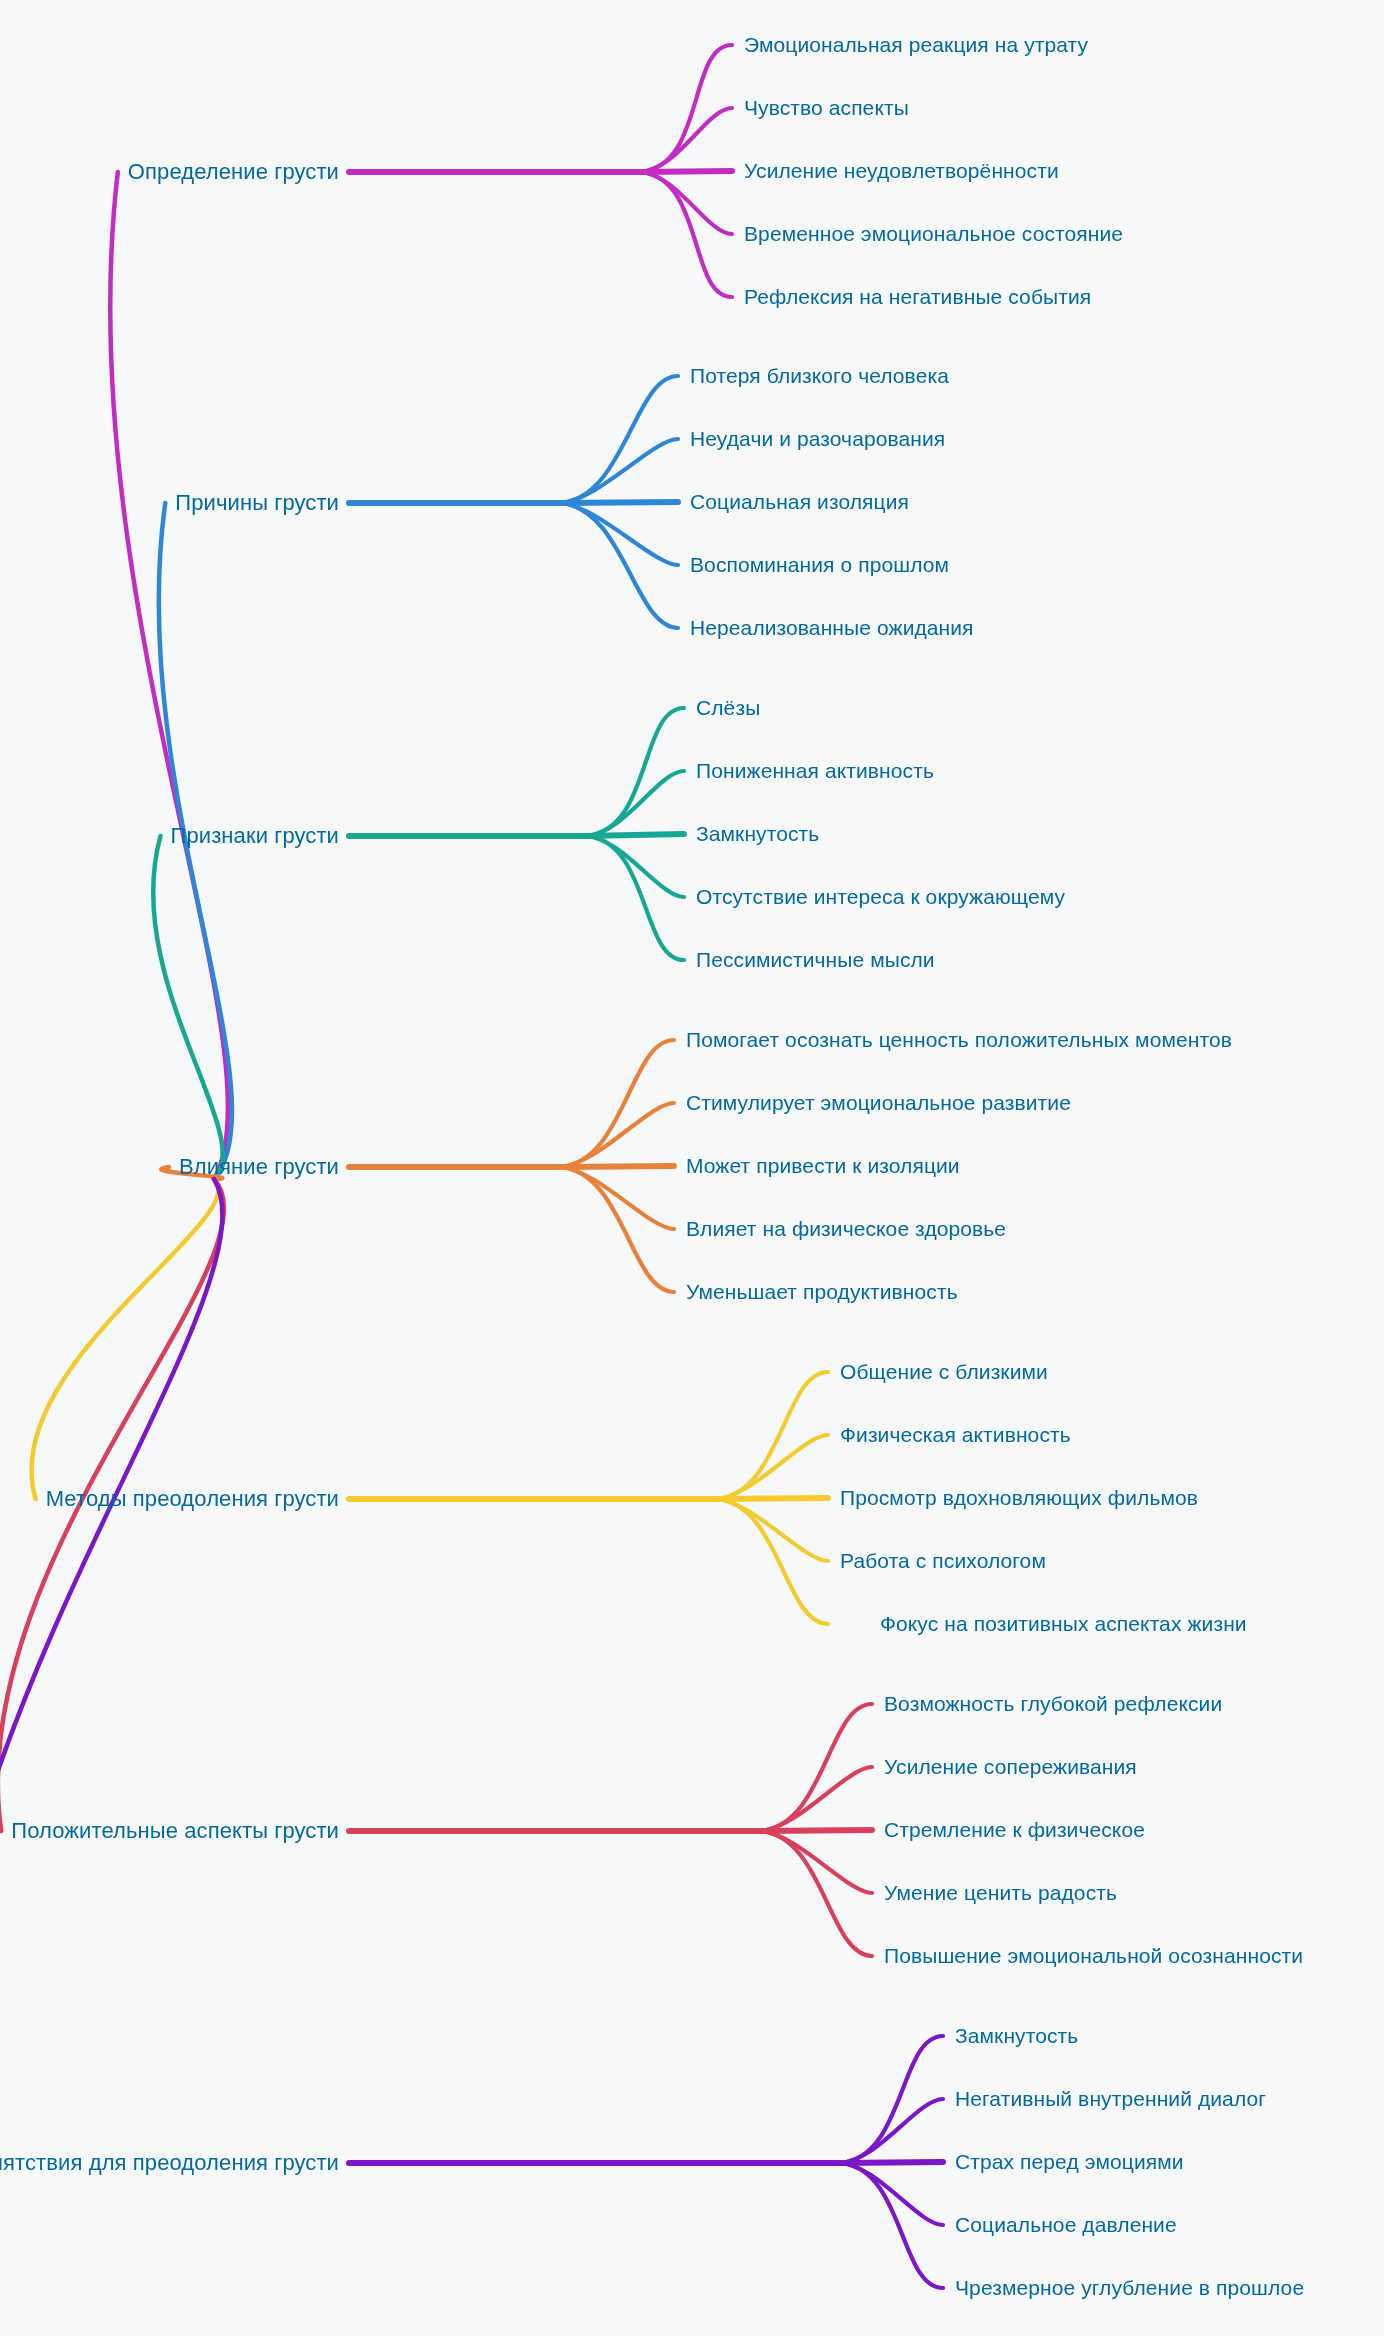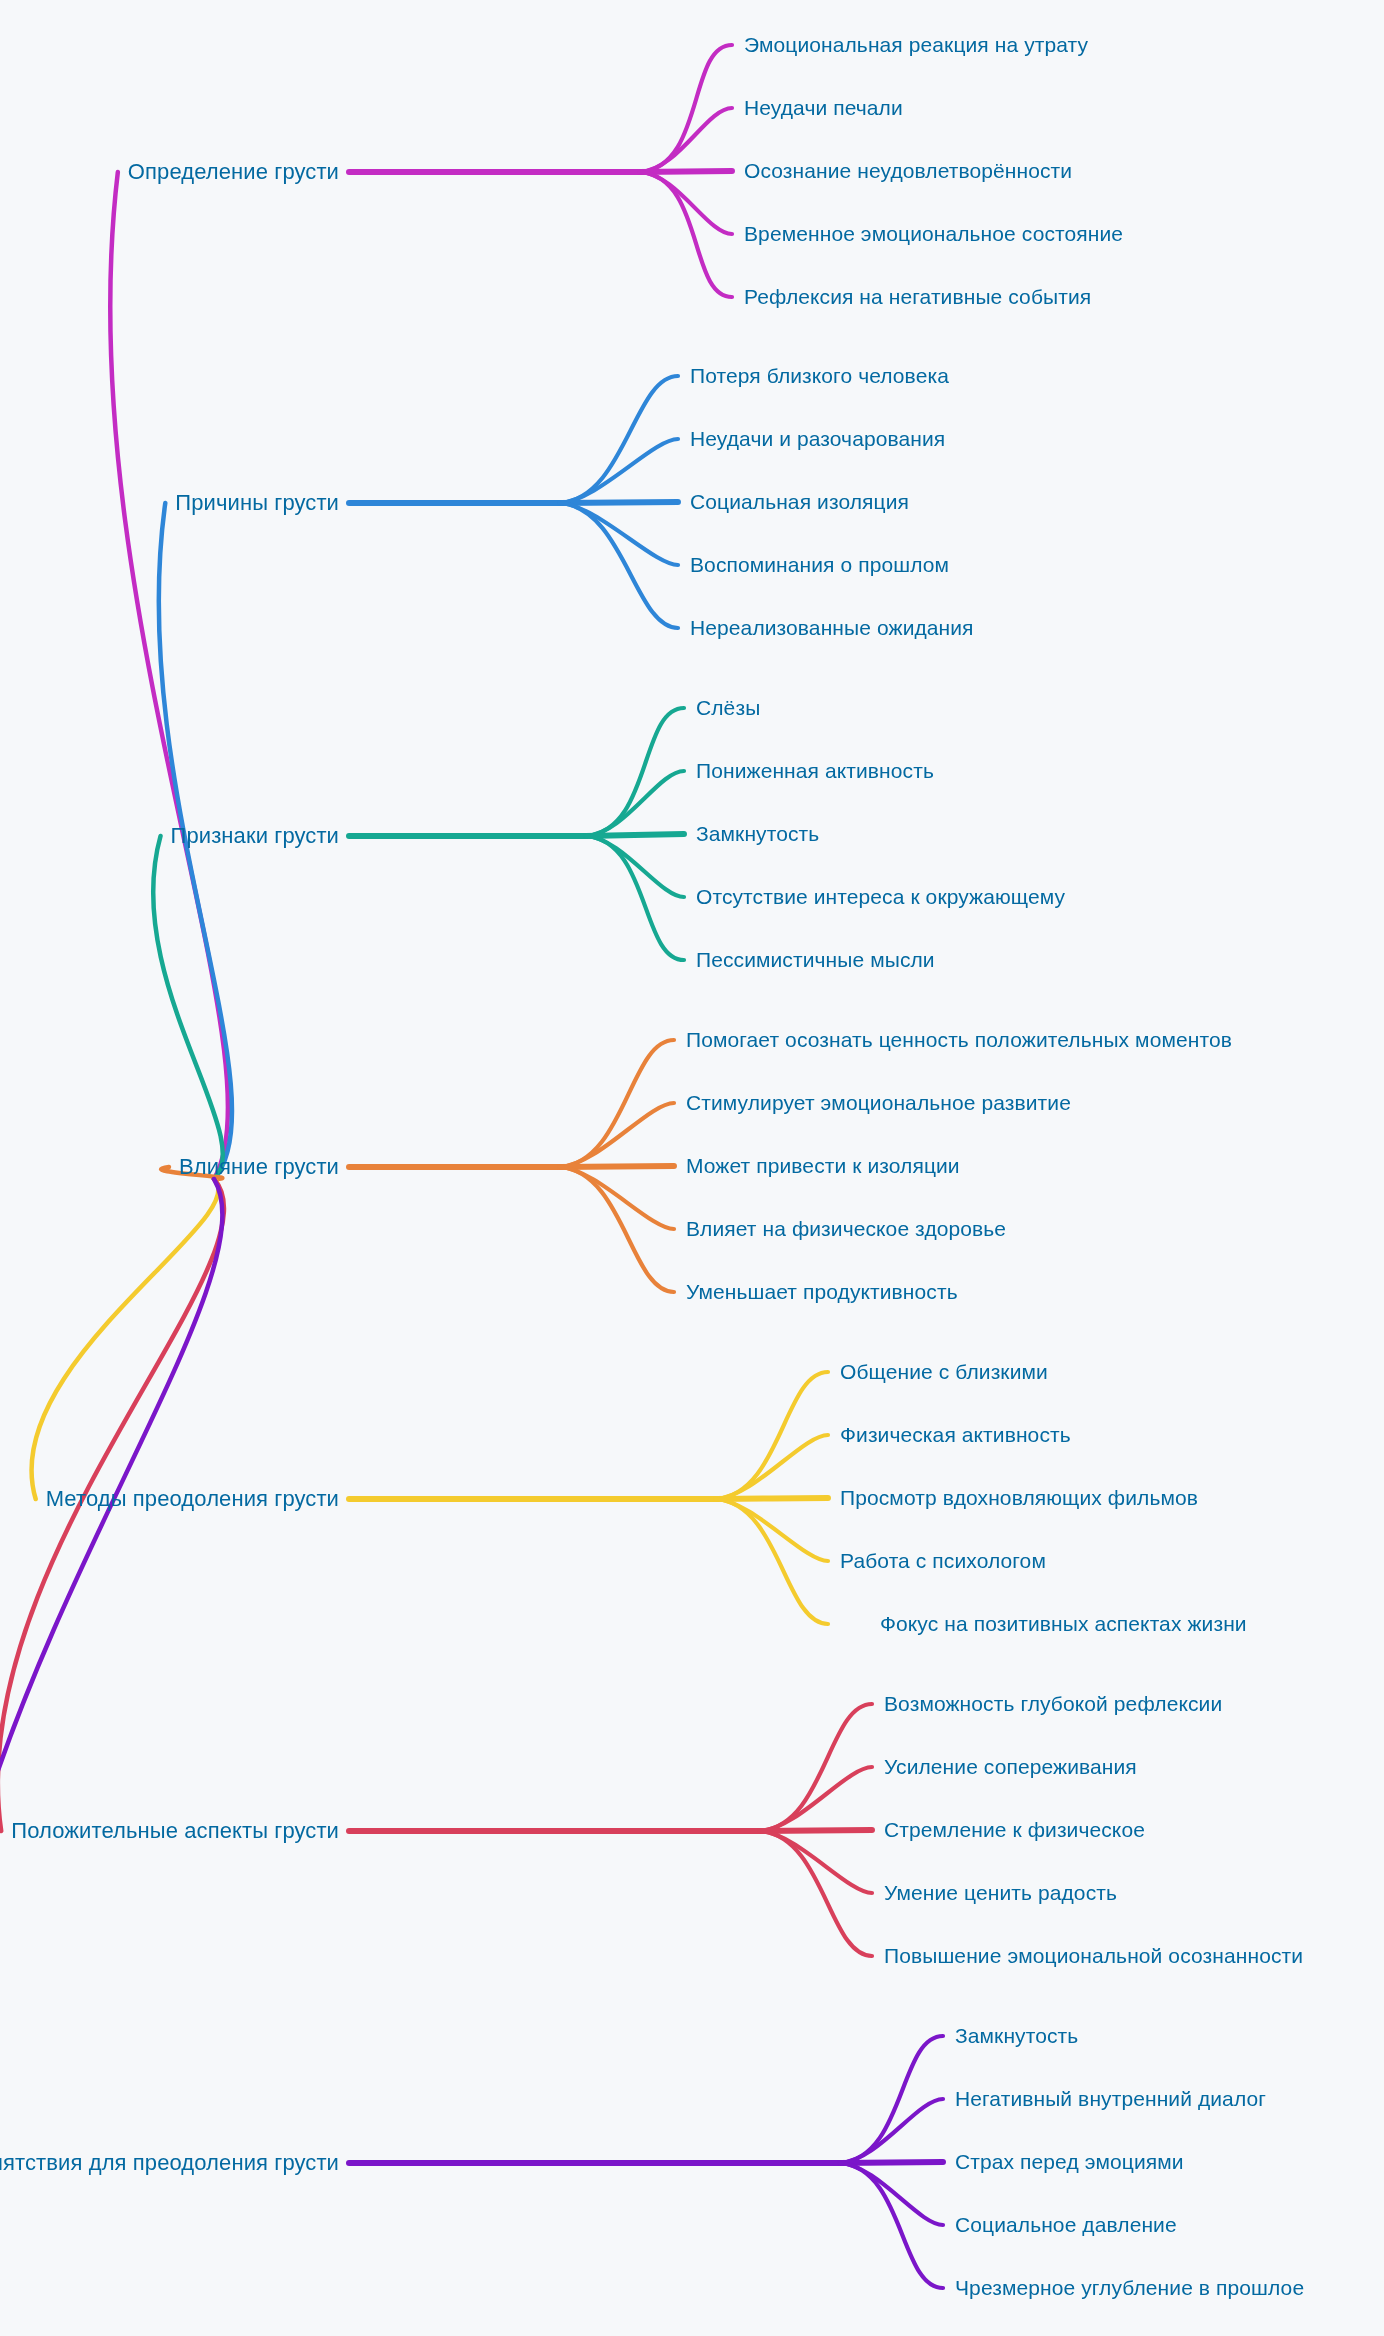--- a/index.html
+++ b/index.html
@@ -91,22 +91,22 @@
       <path d="M 840 2163 C 878.88 2160.44, 917.8 2099, 943 2099" fill="none" stroke="#7b16c9" stroke-width="4.2" stroke-linecap="round"></path>
       <path d="M 840 2163 C 852.42 2162.96, 936.7 2162, 943 2162" fill="none" stroke="#7b16c9" stroke-width="6" stroke-linecap="round"></path>
       <path d="M 840 2163 C 878.04 2165.48, 918.4 2225, 943 2225" fill="none" stroke="#7b16c9" stroke-width="4.2" stroke-linecap="round"></path>
       <path d="M 840 2163 C 904.5 2168, 899.5 2288, 943 2288" fill="none" stroke="#7b16c9" stroke-width="4.2" stroke-linecap="round"></path>
     </svg>
 
 
   <div id="labels">
       <div class="node branch-label rightaligned" style="left: 339px; top: 172px;">Определение грусти</div>
       <div class="node leaf-label" style="left: 744px; top: 45px;">Эмоциональная реакция на утрату</div>
-      <div class="node leaf-label" style="left: 744px; top: 108px;">Неудачи печали</div>
-      <div class="node leaf-label" style="left: 744px; top: 171px;">Осознание неудовлетворённости</div>
+      <div class="node leaf-label" style="left: 744px; top: 108px;">Чувство аспекты</div>
+      <div class="node leaf-label" style="left: 744px; top: 171px;">Усиление неудовлетворённости</div>
       <div class="node leaf-label" style="left: 744px; top: 234px;">Временное эмоциональное состояние</div>
       <div class="node leaf-label" style="left: 744px; top: 297px;">Рефлексия на негативные события</div>
       <div class="node branch-label rightaligned" style="left: 339px; top: 503px;">Причины грусти</div>
       <div class="node leaf-label" style="left: 690px; top: 376px;">Потеря близкого человека</div>
       <div class="node leaf-label" style="left: 690px; top: 439px;">Неудачи и разочарования</div>
       <div class="node leaf-label" style="left: 690px; top: 502px;">Социальная изоляция</div>
       <div class="node leaf-label" style="left: 690px; top: 565px; text-align: center;">Воспоминания о прошлом</div>
       <div class="node leaf-label" style="left: 690px; top: 628px;">Нереализованные ожидания</div>
       <div class="node branch-label rightaligned" style="left: 339px; top: 836px;">Признаки грусти</div>
       <div class="node leaf-label" style="left: 696px; top: 708px;">Слёзы</div>

